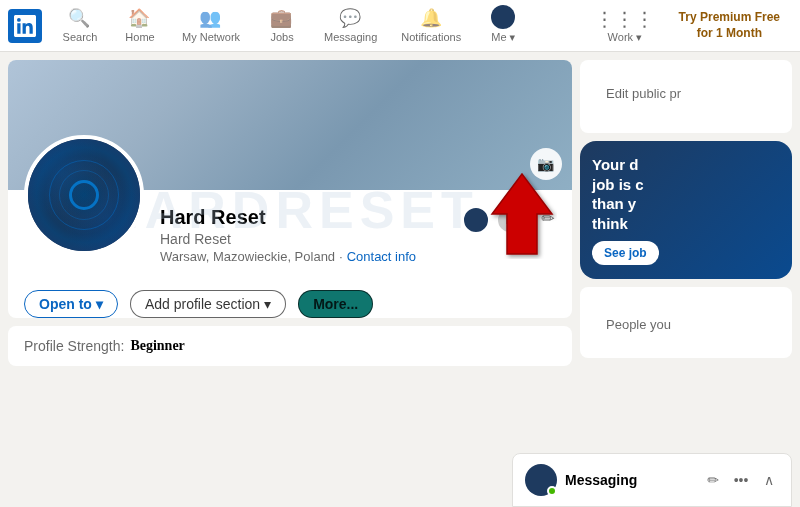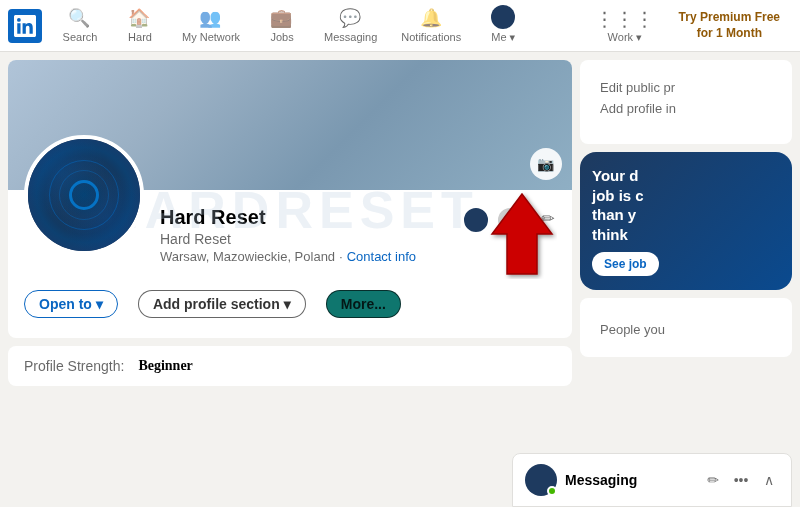--- a/index.html
+++ b/index.html
@@ -284,22 +284,22 @@
       align-items: center;
       justify-content: center;
       cursor: pointer;
       color: rgba(0,0,0,0.6);
       font-size: 16px;
     }
 
     
     .action-buttons {
       display: flex;
-      gap: 20px;
-      padding: 0 16px 20px 16px;
+      gap: 12px;
+      padding: 0 16px 0 16px;
       align-items: center;
     }
     .btn-open {
       background: #fff;
       border: 1.5px solid #0a66c2;
       color: #0a66c2;
       border-radius: 20px;
       padding: 5px 14px;
       font-size: 14px;
       font-weight: 600;
@@ -308,21 +308,21 @@
       align-items: center;
       gap: 4px;
     }
     .btn-add-section {
       background: #fff;
       border: 1.5px solid rgba(0,0,0,0.6);
       color: rgba(0,0,0,0.8);
       border-radius: 20px;
       padding: 5px 14px;
       font-size: 14px;
-      font-weight: 700;
+      font-weight: 400;
       cursor: pointer;
       display: flex;
       align-items: center;
       gap: 4px;
     }
     .btn-more {
       background: #0f766e;
       border: 1.5px solid rgba(0,0,0,0.6);
       color: rgba(0,0,0,0.8);
       border-radius: 20px;
@@ -333,38 +333,38 @@
     }
 
     
     .profile-strength {
       background: #fff;
       border-radius: 8px;
       margin: 0 8px 8px 8px;
       padding: 12px 16px;
       display: flex;
       align-items: center;
-      gap: 14px;
+      gap: 6px;
       font-size: 14px;
       color: rgba(0,0,0,0.6);
     }
     .profile-strength strong { color: #000000; font-family: Liberation Serif, serif; }
 
     
     .right-sidebar {
       width: 220px;
       flex-shrink: 0;
       background: #f3f2ef;
       padding: 8px 8px 8px 0;
       overflow: hidden;
     }
     .sidebar-card {
       background: #fff;
       border-radius: 8px;
-      padding: 20px;
+      padding: 26px;
       margin-bottom: 8px;
       font-size: 13px;
     }
     .sidebar-title {
       font-size: 13px;
       color: rgba(0,0,0,0.6);
       margin-bottom: 6px;
     }
     .sidebar-link {
       font-size: 13px;
@@ -473,21 +473,21 @@
     </svg>
   </div>
 
   <div class="nav-items">
     <div class="nav-item">
       <span class="nav-icon">🔍</span>
       <span>Search</span>
     </div>
     <div class="nav-item">
       <span class="nav-icon">🏠</span>
-      <span>Hard</span>
+      <span>Home</span>
     </div>
     <div class="nav-item">
       <span class="nav-icon">👥</span>
       <span>My Network</span>
     </div>
     <div class="nav-item">
       <span class="nav-icon">💼</span>
       <span>Jobs</span>
     </div>
     <div class="nav-item">
@@ -588,21 +588,20 @@
     <div class="profile-strength">
       <span>Profile Strength:</span>
       <strong>Beginner</strong>
     </div>
 
   </div>
 
   <div class="right-sidebar">
     <div class="sidebar-card">
       <div class="sidebar-title">Edit public pr</div>
-      <div class="sidebar-link">Add profile in</div>
     </div>
 
     <div class="premium-banner">
       <div class="premium-banner-text">
         Your d<br>job is c<br>than y<br>think
       </div>
       <button class="see-jobs-btn">
         <span>See job</span>
       </button>
     </div>

